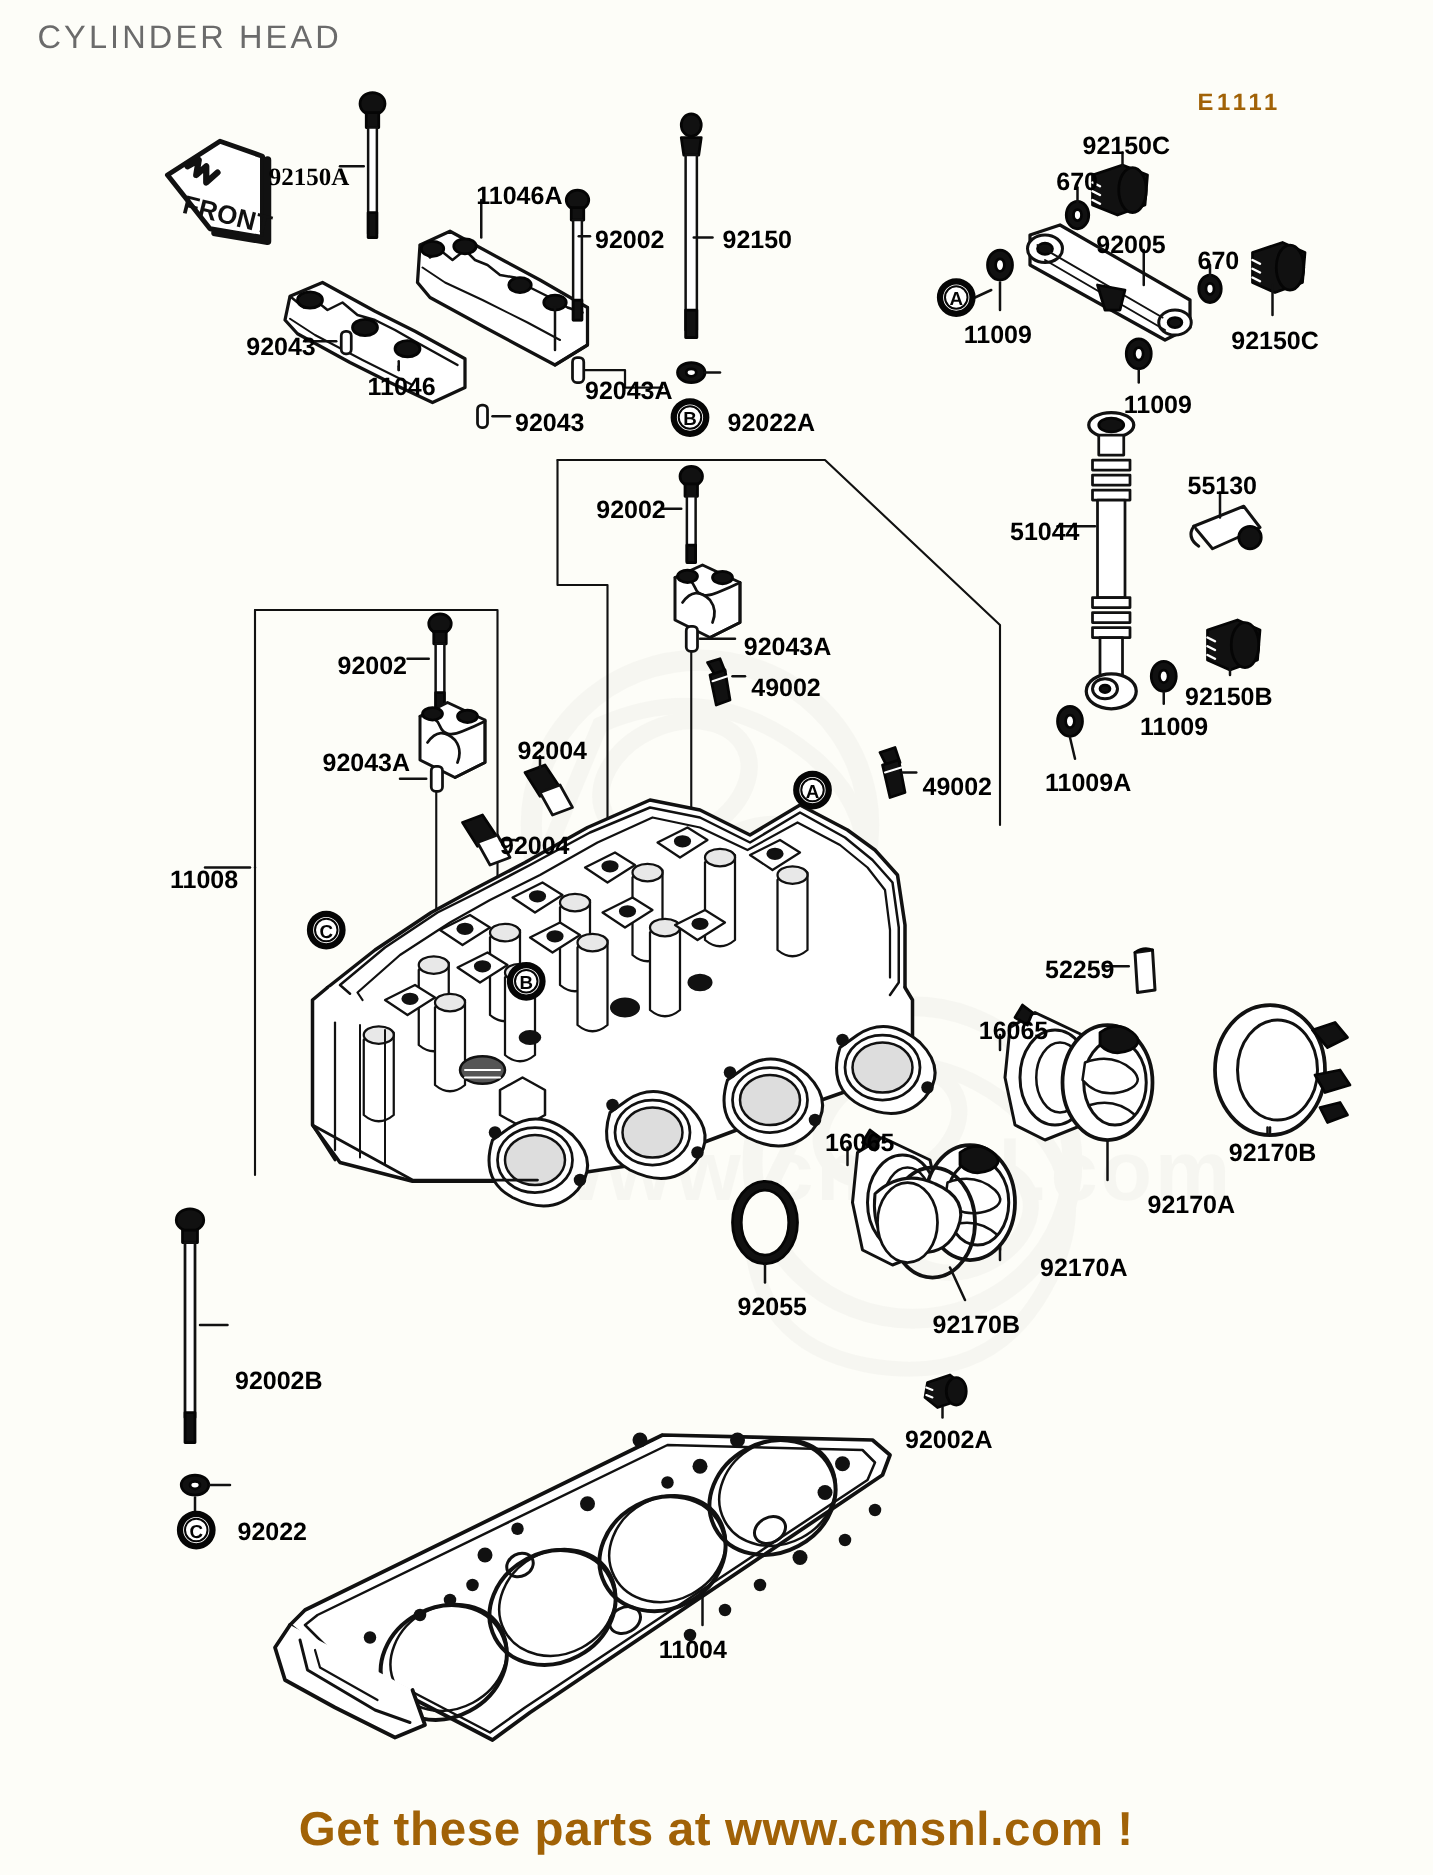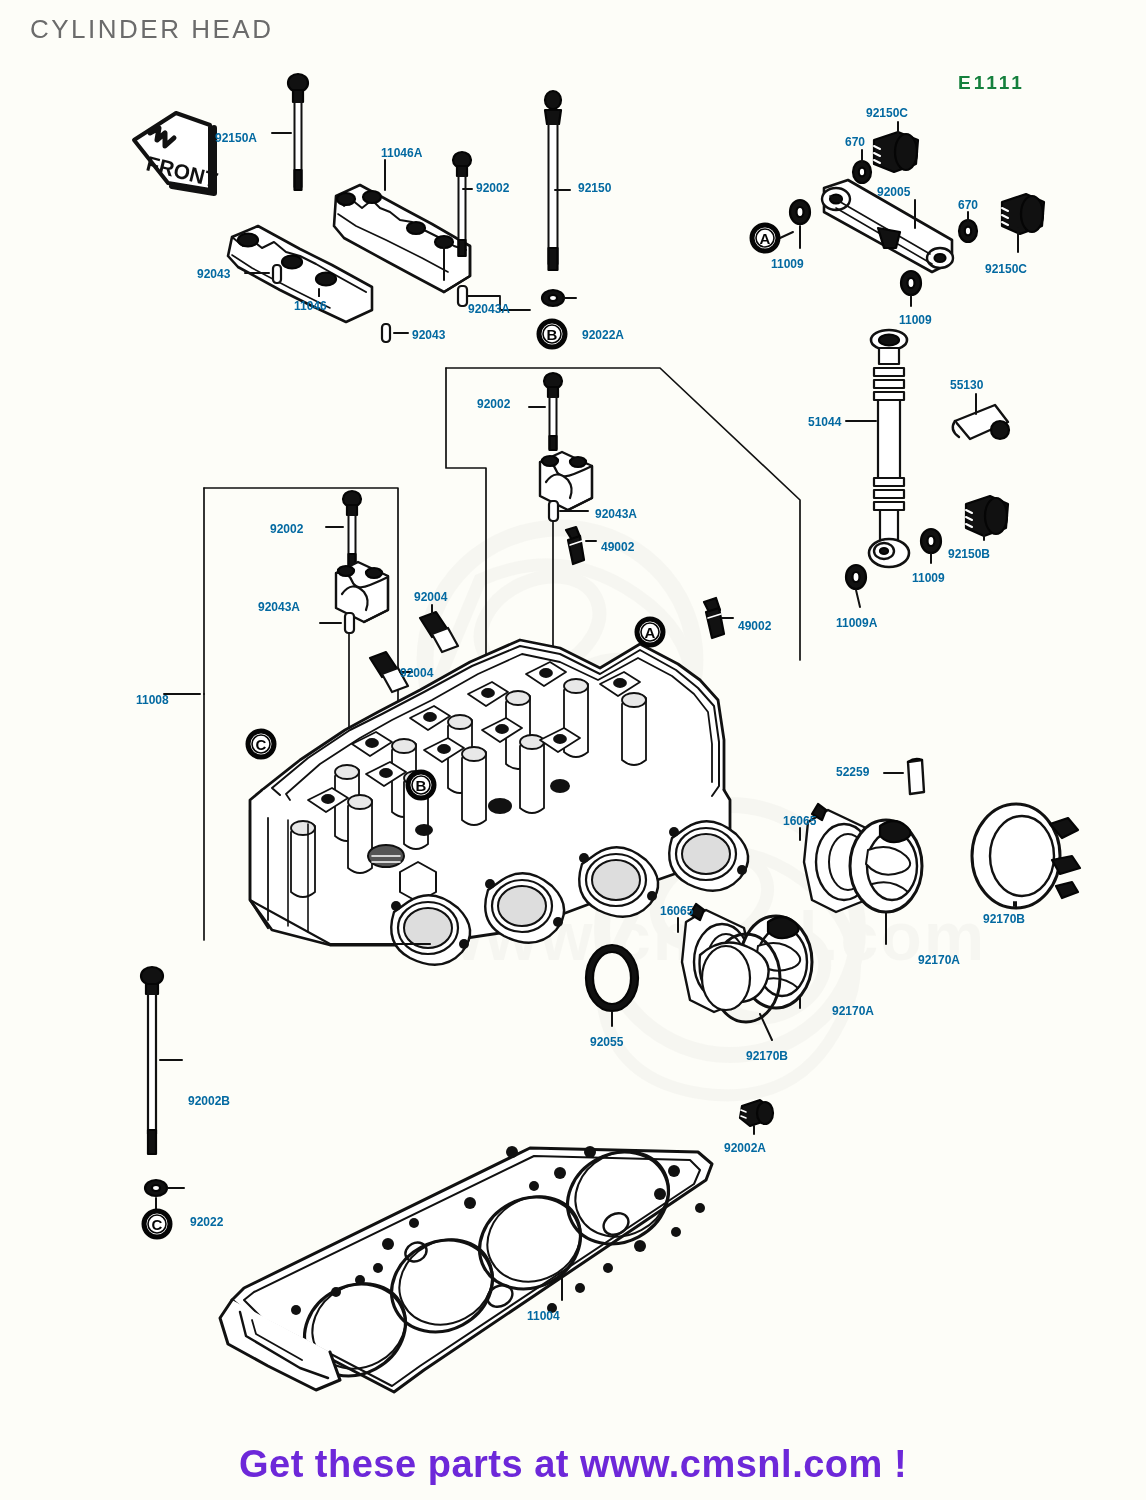--- a/index.html
+++ b/index.html
@@ -18,38 +18,38 @@
     position:absolute;left:30px;top:14px;
     font-size:26px;letter-spacing:2.5px;
     color:#6b6b6b;font-weight:400;
     font-family:"Liberation Sans",sans-serif;
     white-space:nowrap;
   }
   
   .figcode{
     position:absolute;
     font-size:19px;font-weight:bold;letter-spacing:3px;
-    color:#15803d;white-space:nowrap;
+    color:#a16207;white-space:nowrap;
   }
   
   .pn{
     position:absolute;
-    font-size:12px;
+    font-size:20px;
     font-weight:bold;
-    color:#0369a1;
+    color:#000000;
     white-space:nowrap;
     letter-spacing:0px;
     font-family:"Liberation Sans",sans-serif;
     line-height:1;
   }
   
   .footer{
     position:absolute;left:0;top:1443px;width:1146px;
     text-align:center;
-    color:#6d28d9;
+    color:#a16207;
     font-size:38px;
     font-weight:bold;
     letter-spacing:0.5px;
     white-space:nowrap;
   }
   
   svg.layer{position:absolute;left:0;top:0;width:1146px;height:1500px;pointer-events:none;}
   .wm{position:absolute;left:0;top:0;width:1146px;height:1500px;pointer-events:none;opacity:.085;}
 </style>
 </head>
@@ -611,21 +611,21 @@
         </g>
         <g>
           <circle cx="157" cy="1224" r="13" fill="#fff" stroke="#050505" stroke-width="5"></circle>
           <circle cx="157" cy="1224" r="9" fill="#fff" stroke="#050505" stroke-width="1.6"></circle>
           <text x="157" y="1230" text-anchor="middle" font-family="Liberation Sans, sans-serif" font-size="15" font-weight="bold" fill="#050505">C</text>
         </g>
       </g>
   </svg>
 
   <div id="callouts">
-      <div class="pn" style="left: 215px; top: 132px;">92150A</div>
+      <div class="pn" style="left: 215px; top: 132px; font-family: Liberation Serif, serif;">92150A</div>
       <div class="pn" style="left: 367px; top: 147px; margin-left: 14px;">11046A</div>
       <div class="pn" style="left: 476px; top: 182px;">92002</div>
       <div class="pn" style="left: 578px; top: 182px;">92150</div>
       <div class="pn" style="left: 197px; top: 268px;">92043</div>
       <div class="pn" style="left: 294px; top: 300px;">11046</div>
       <div class="pn" style="left: 468px; top: 303px;">92043A</div>
       <div class="pn" style="left: 412px; top: 329px;">92043</div>
       <div class="pn" style="left: 582px; top: 293px; margin-top: 36px;">92022A</div>
       <div class="pn" style="left: 866px; top: 107px;">92150C</div>
       <div class="pn" style="left: 845px; top: 136px;">670</div>

